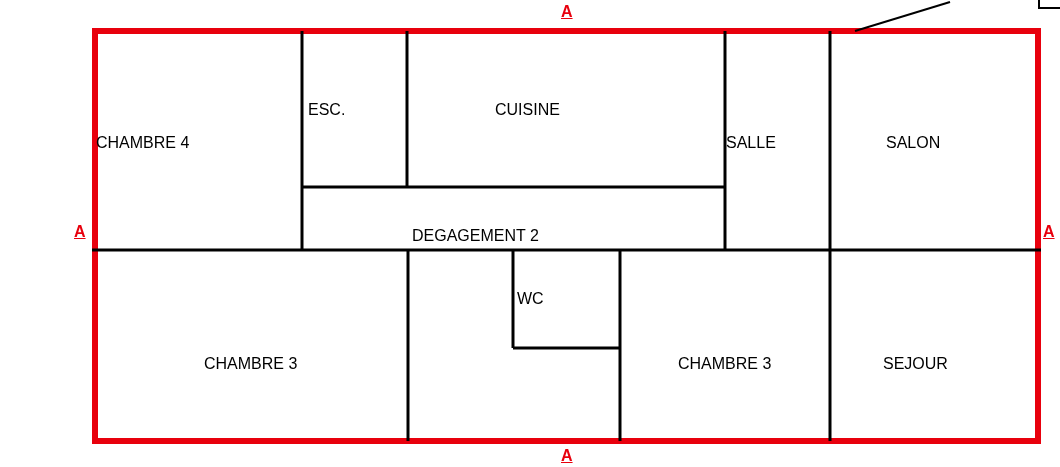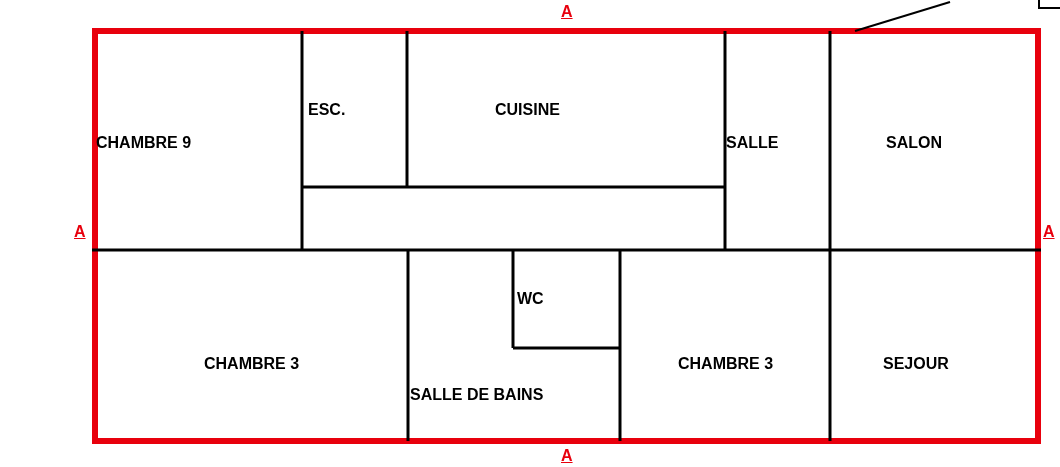--- a/index.html
+++ b/index.html
@@ -17,21 +17,20 @@
     left: 0; top: 0;
     width: 1060px;
     height: 467px;
   }
   .room-label {
     position: absolute;
     font-size: 16px;
     color: #000000;
     white-space: nowrap;
     line-height: 1;
-    font-weight: bold;
   }
   .section-marker {
     position: absolute;
     font-size: 16px;
     font-weight: bold;
     color: #e8000d;
     text-decoration: underline;
     line-height: 1;
     white-space: nowrap;
   }
@@ -56,28 +55,28 @@
       <line x1="620" y1="250" x2="620" y2="441"></line>
       <line x1="513" y1="250" x2="513" y2="348"></line>
       <line x1="513" y1="348" x2="620" y2="348"></line>
     </g>
 
     <line x1="855" y1="31" x2="950" y2="2" stroke="#000000" stroke-width="2"></line>
 
     <path d="M 1039 0 L 1039 8 L 1060 8" fill="none" stroke="#000000" stroke-width="2"></path>
   </svg>
 
-  <div class="room-label" style="left:96px;  top:135px;">CHAMBRE 9</div>
+  <div class="room-label" style="left:96px;  top:135px;">CHAMBRE 4</div>
   <div class="room-label" style="left:308px; top:102px;">ESC.</div>
   <div class="room-label" style="left:467px; top:102px;margin-left:28px;">CUISINE</div>
   <div class="room-label" style="left:726px; top:135px;">SALLE</div>
   <div class="room-label" style="left:886px; top:135px;">SALON</div>
+  <div class="room-label" style="left:412px; top:228px;">DEGAGEMENT 2</div>
   <div class="room-label" style="left:204px; top:356px;">CHAMBRE 3</div>
   <div class="room-label" style="left:517px; top:291px;">WC</div>
-  <div class="room-label" style="left:410px; top:387px;">SALLE DE BAINS</div>
   <div class="room-label" style="left:678px; top:356px;">CHAMBRE 3</div>
   <div class="room-label" style="left:883px; top:356px;">SEJOUR</div>
 
   <div class="section-marker" style="left:561px;  top:4px;">A</div>
   <div class="section-marker" style="left:561px;  top:448px;">A</div>
   <div class="section-marker" style="left:74px;   top:224px;">A</div>
   <div class="section-marker" style="left:1043px; top:224px;">A</div>
 
 </div>
 

